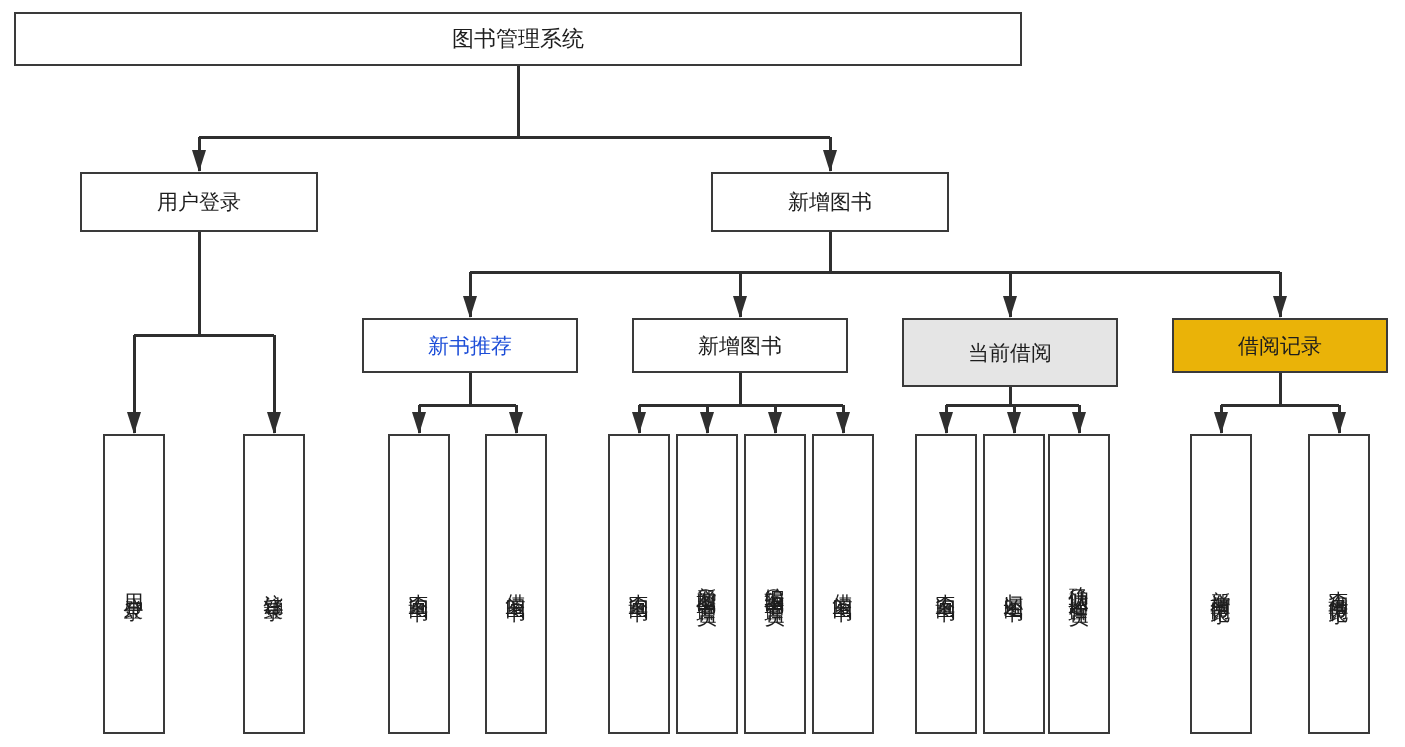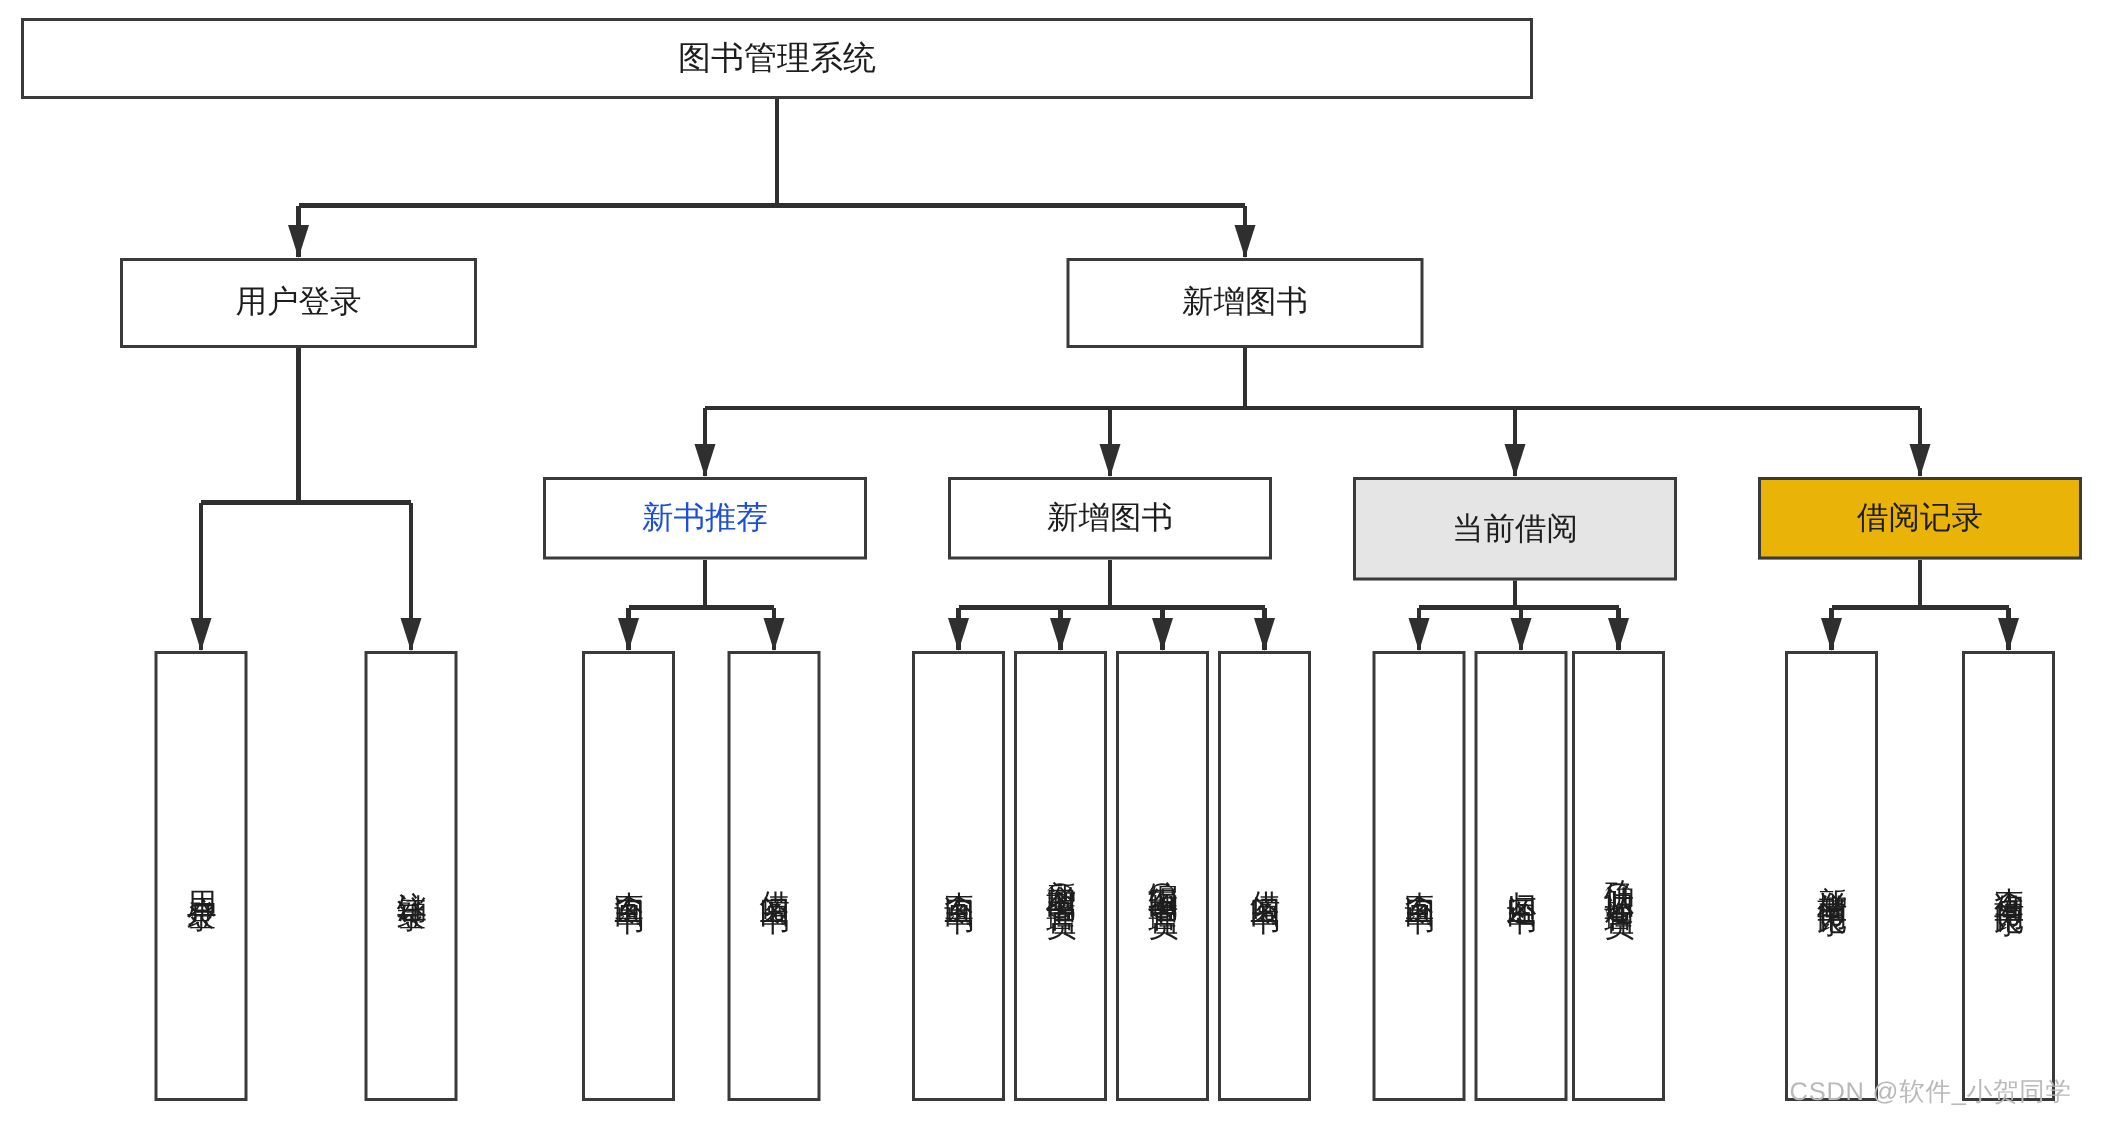--- a/index.html
+++ b/index.html
@@ -184,14 +184,13 @@
       <div class="node vertical" style="left: 1048px; top: 434px; width: 62px; height: 300px; border-color: rgb(58, 58, 58); background: rgb(255, 255, 255);">
         <span class="node-label" style="color: rgb(29, 29, 29);">确认归还（管理员）</span>
       </div>
       <div class="node vertical" style="left: 1190px; top: 434px; width: 62px; height: 300px; border-color: rgb(58, 58, 58); background: rgb(255, 255, 255);">
         <span class="node-label" style="color: rgb(29, 29, 29);">新增借阅记录</span>
       </div>
       <div class="node vertical" style="left: 1308px; top: 434px; width: 62px; height: 300px; border-color: rgb(58, 58, 58); background: rgb(255, 255, 255);">
         <span class="node-label" style="color: rgb(29, 29, 29);">查询借阅记录</span>
       </div>
     </div>
-  <div class="watermark" style="left: 1193px; top: 716px; color: rgb(185, 185, 185);">CSDN @软件_小贺同学</div>
 </div>
 
 </body></html>

